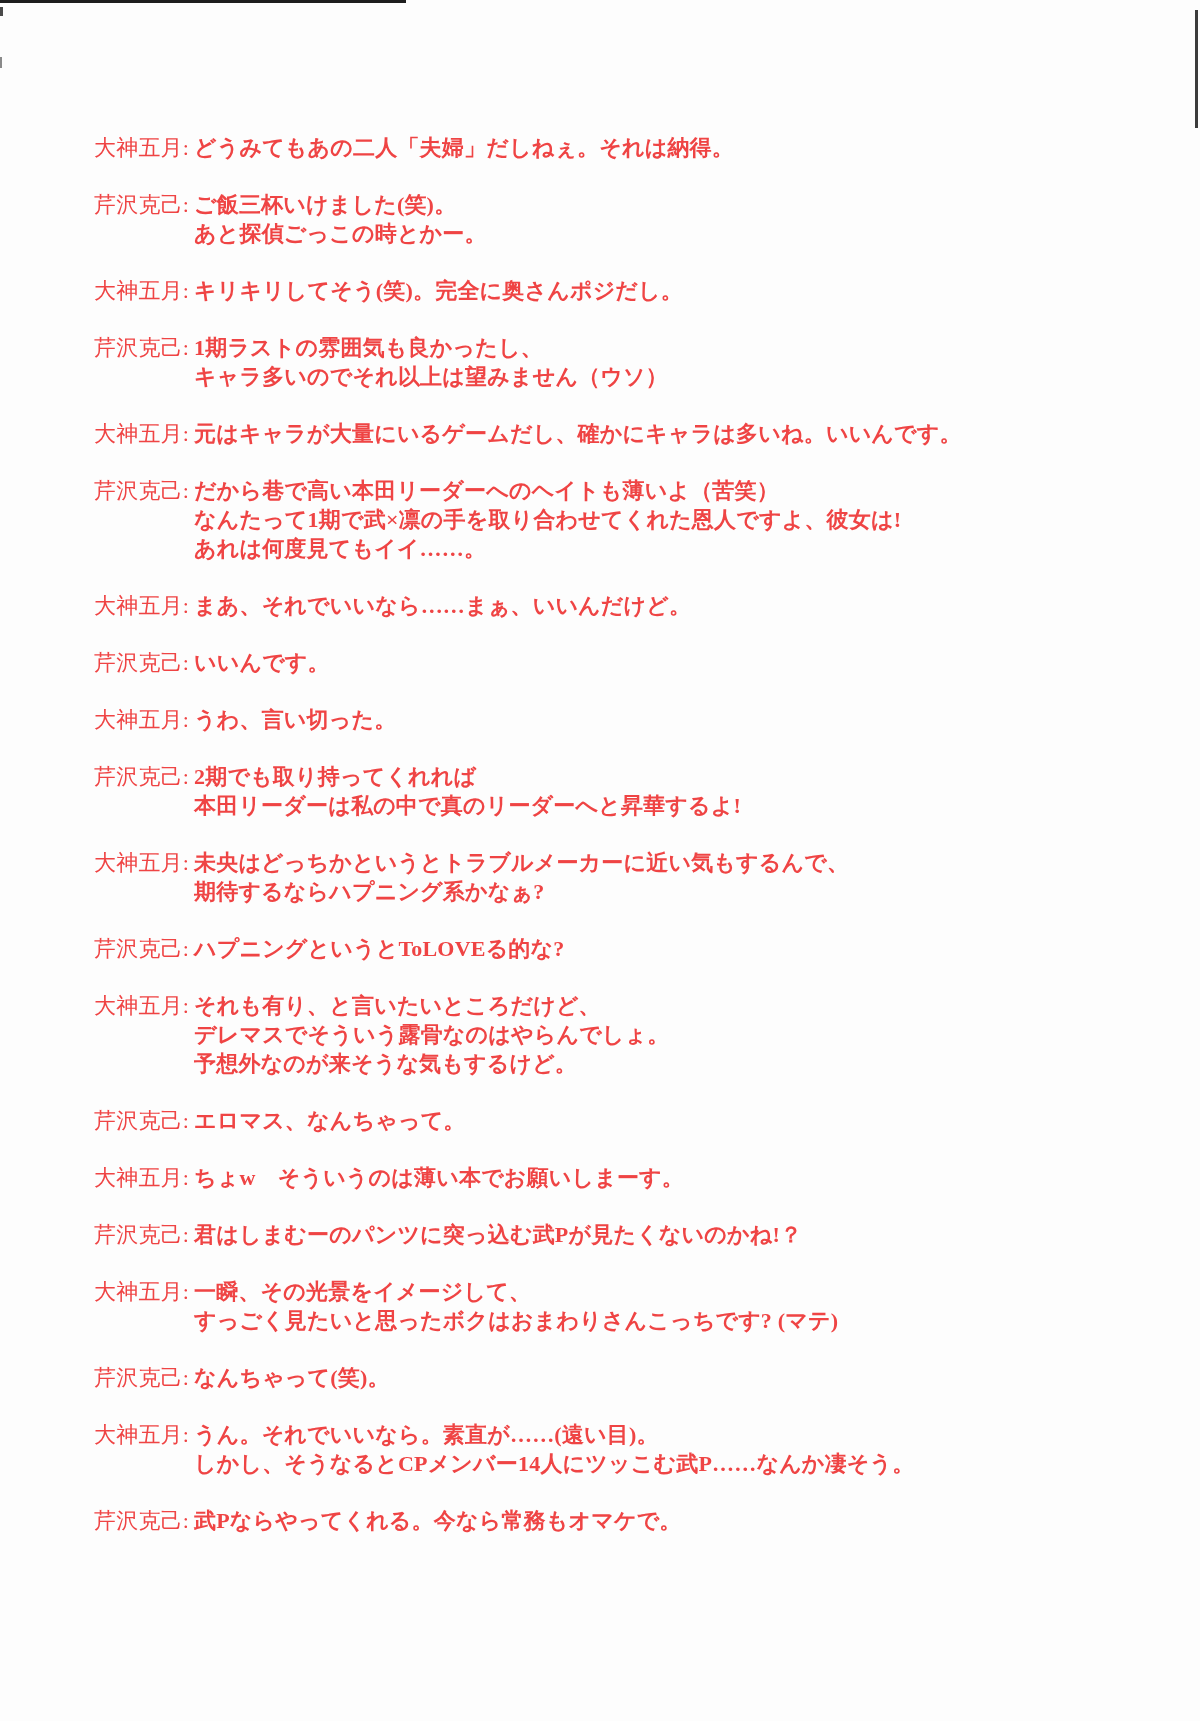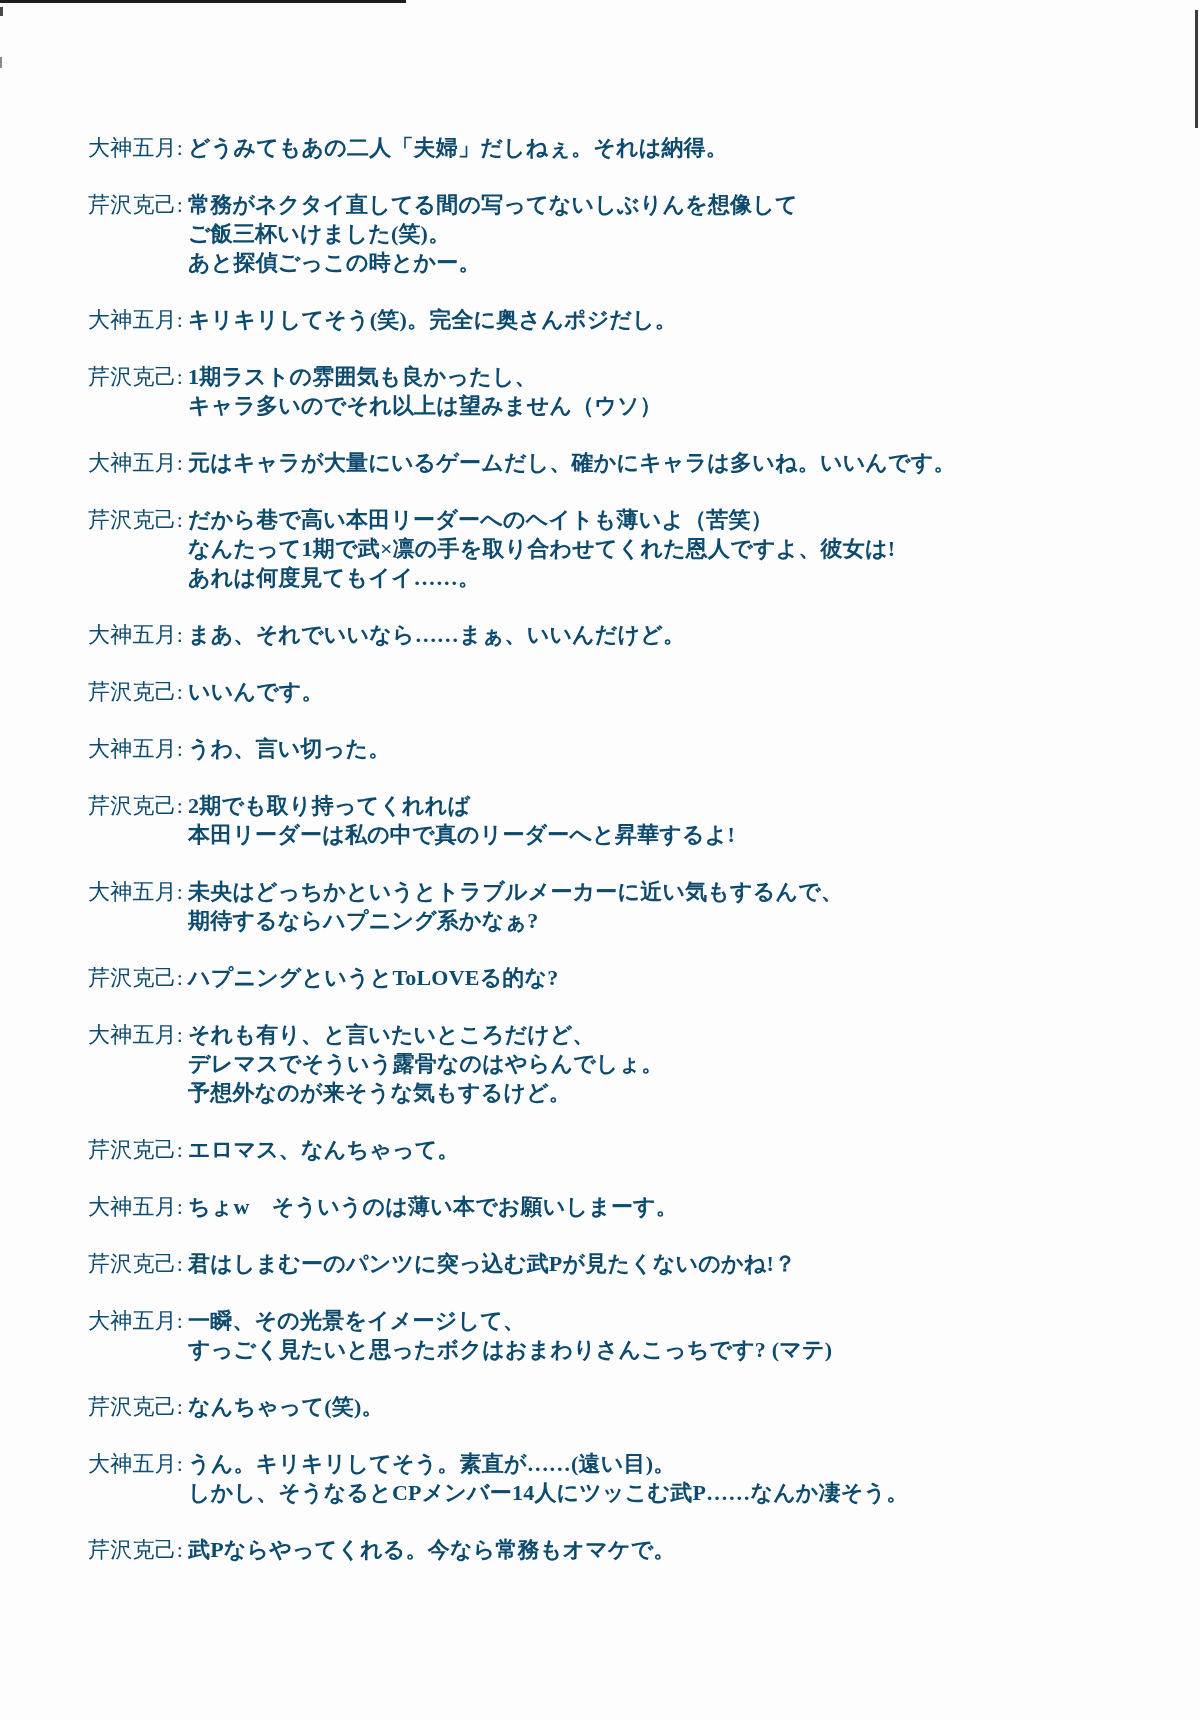--- a/index.html
+++ b/index.html
@@ -27,24 +27,24 @@
   .artifact-left-tick-2 {
     left: 0; top: 57px; width: 2px; height: 11px;
     background: #8a8a8a;
   }
   .artifact-right-line {
     left: 1195px; top: 10px; width: 3px; height: 118px;
     background: #3c3c3c;
   }
   .dialogue {
     position: absolute;
-    left: 88px;
+    left: 94px;
     top: 133px;
     width: 1060px;
-    color: #0c4a6e;
+    color: #ef4444;
   }
   .block {
     display: flex;
     align-items: flex-start;
     margin-bottom: 28px;
     font-size: 22px;
     line-height: 29px;
     letter-spacing: 0.2px;
   }
   .speaker {
@@ -72,21 +72,20 @@
   <div class="block">
     <span class="speaker">大神五月:</span>
     <div class="lines">
           <div class="line">どうみてもあの二人「夫婦」だしねぇ。それは納得。</div>
         </div>
   </div>
 
   <div class="block">
     <span class="speaker">芹沢克己:</span>
     <div class="lines">
-          <div class="line">常務がネクタイ直してる間の写ってないしぶりんを想像して</div>
           <div class="line">ご飯三杯いけました(笑)。</div>
           <div class="line">あと探偵ごっこの時とかー。</div>
         </div>
   </div>
 
   <div class="block">
     <span class="speaker">大神五月:</span>
     <div class="lines">
           <div class="line">キリキリしてそう(笑)。完全に奥さんポジだし。</div>
         </div>
@@ -201,21 +200,21 @@
   <div class="block">
     <span class="speaker">芹沢克己:</span>
     <div class="lines">
           <div class="line">なんちゃって(笑)。</div>
         </div>
   </div>
 
   <div class="block">
     <span class="speaker">大神五月:</span>
     <div class="lines">
-          <div class="line">うん。キリキリしてそう。素直が……(遠い目)。</div>
+          <div class="line">うん。それでいいなら。素直が……(遠い目)。</div>
           <div class="line">しかし、そうなるとCPメンバー14人にツッこむ武P……なんか凄そう。</div>
         </div>
   </div>
 
   <div class="block">
     <span class="speaker">芹沢克己:</span>
     <div class="lines">
           <div class="line">武Pならやってくれる。今なら常務もオマケで。</div>
         </div>
   </div>

